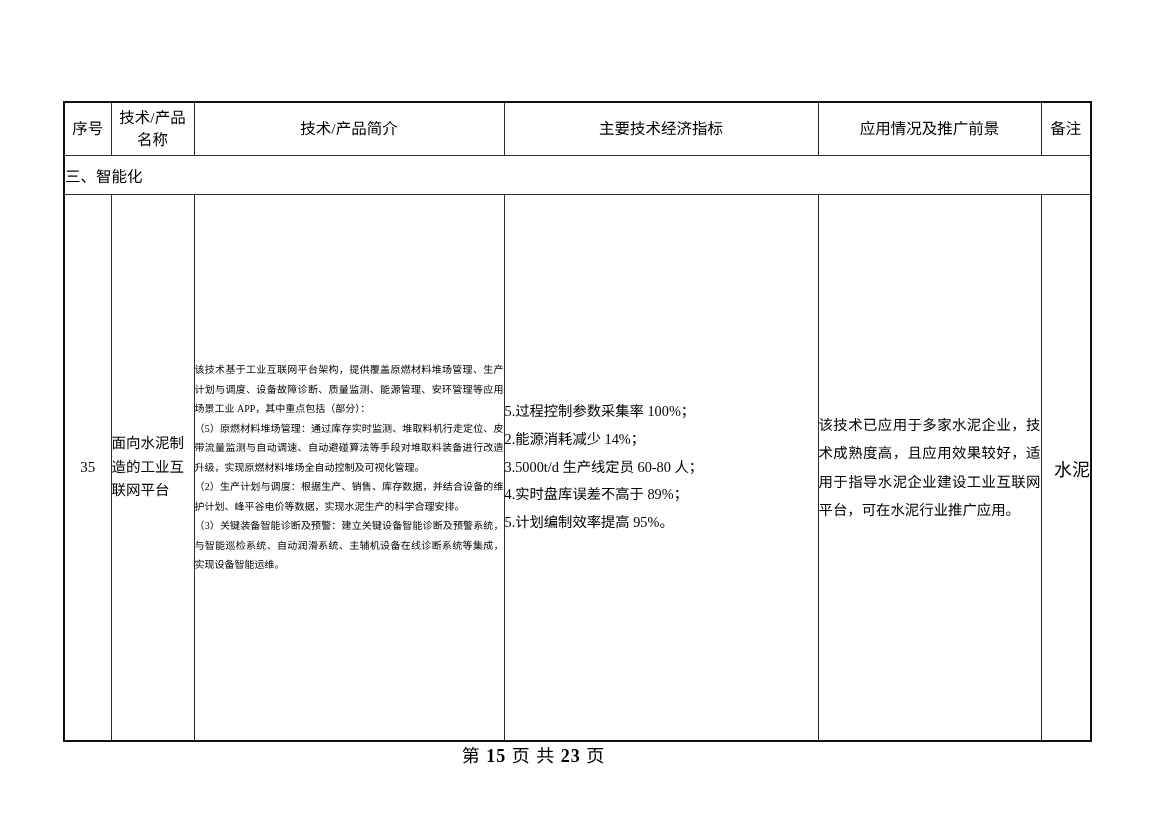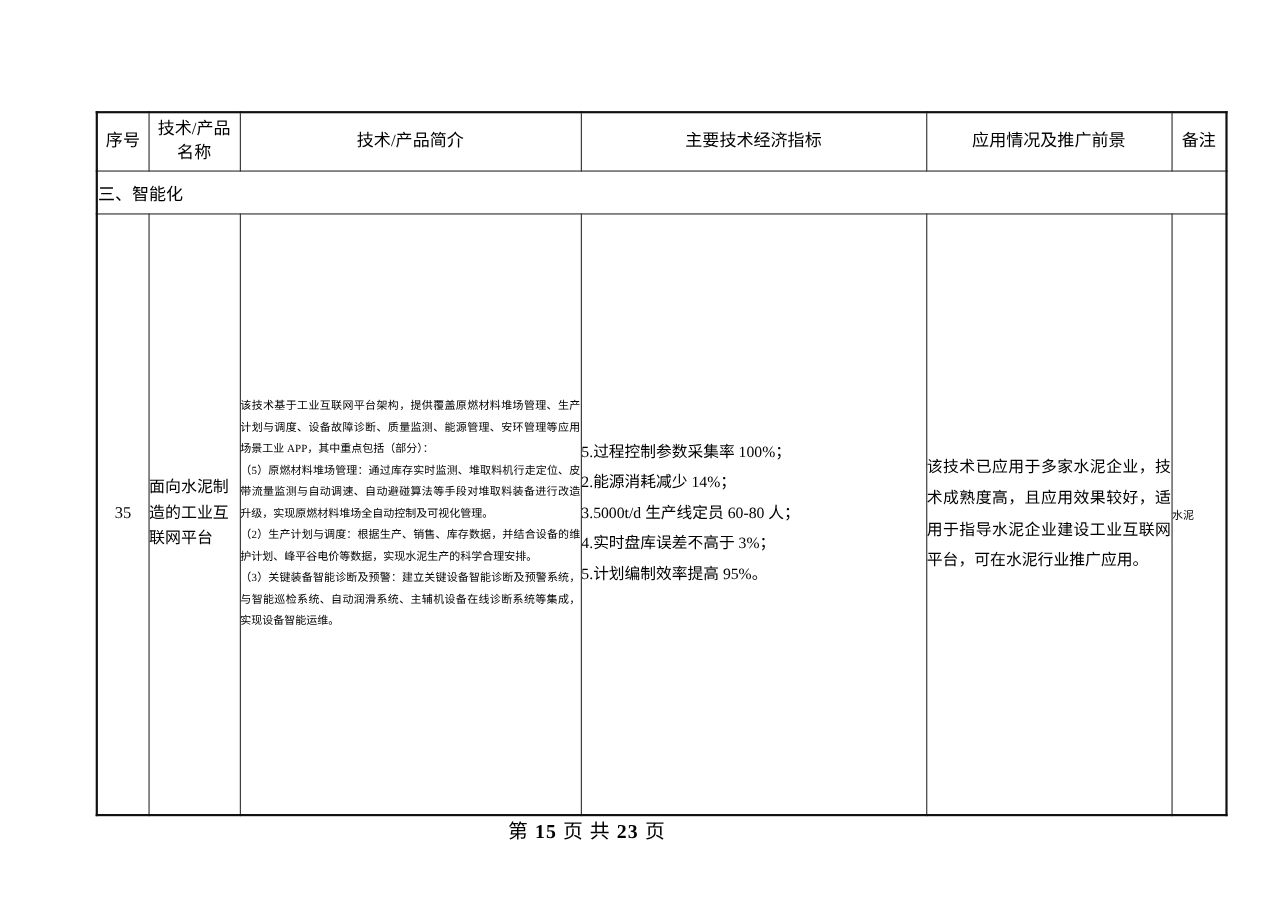--- a/index.html
+++ b/index.html
@@ -28,21 +28,20 @@
     position: absolute;
     left: 63px;
     top: 101px;
     width: 1027px;
   }
   table.doc-table {
     border-collapse: collapse;
     table-layout: fixed;
     width: 1027px;
     background: #fff;
-    margin-left: 24px;
   }
   table.doc-table td,
   table.doc-table th {
     border: 1px solid #2b2b2b;
     vertical-align: middle;
     padding: 0;
     font-weight: normal;
   }
   
   table.doc-table {
@@ -99,22 +98,22 @@
     vertical-align: middle;
   }
   .cell-apply {
     font-size: 14.4px;
     line-height: 1.95;
     padding: 6px 4px 6px 5px;
     text-align: justify;
     vertical-align: middle;
   }
   .cell-remark {
-    text-align: left;
-    font-size: 10px;
+    text-align: right;
+    font-size: 18px;
   }
   .body-row td { height: 545px; }
 
   .para { margin: 0; }
   .para + .para { margin-top: 0; }
 
   .footer {
     position: absolute;
     left: 0;
     top: 741px;
@@ -180,21 +179,21 @@
             <p class="para">该技术基于工业互联网平台架构，提供覆盖原燃材料堆场管理、生产计划与调度、设备故障诊断、质量监测、能源管理、安环管理等应用场景工业 APP，其中重点包括（部分）：</p>
             <p class="para">（5）原燃材料堆场管理：通过库存实时监测、堆取料机行走定位、皮带流量监测与自动调速、自动避碰算法等手段对堆取料装备进行改造升级，实现原燃材料堆场全自动控制及可视化管理。</p>
             <p class="para">（2）生产计划与调度：根据生产、销售、库存数据，并结合设备的维护计划、峰平谷电价等数据，实现水泥生产的科学合理安排。</p>
             <p class="para">（3）关键装备智能诊断及预警：建立关键设备智能诊断及预警系统，与智能巡检系统、自动润滑系统、主辅机设备在线诊断系统等集成，实现设备智能运维。</p>
           </td>
 
           <td class="cell-index">
             <p class="para">5.过程控制参数采集率 100%；</p>
             <p class="para">2.能源消耗减少 14%；</p>
             <p class="para">3.5000t/d 生产线定员 60-80 人；</p>
-            <p class="para">4.实时盘库误差不高于 3%；</p>
+            <p class="para">4.实时盘库误差不高于 89%；</p>
             <p class="para">5.计划编制效率提高 95%。</p>
           </td>
 
           <td class="cell-apply">
             <p class="para">该技术已应用于多家水泥企业，技术成熟度高，且应用效果较好，适用于指导水泥企业建设工业互联网平台，可在水泥行业推广应用。</p>
           </td>
 
           <td class="cell-remark">水泥</td>
         </tr>
       </tbody>

